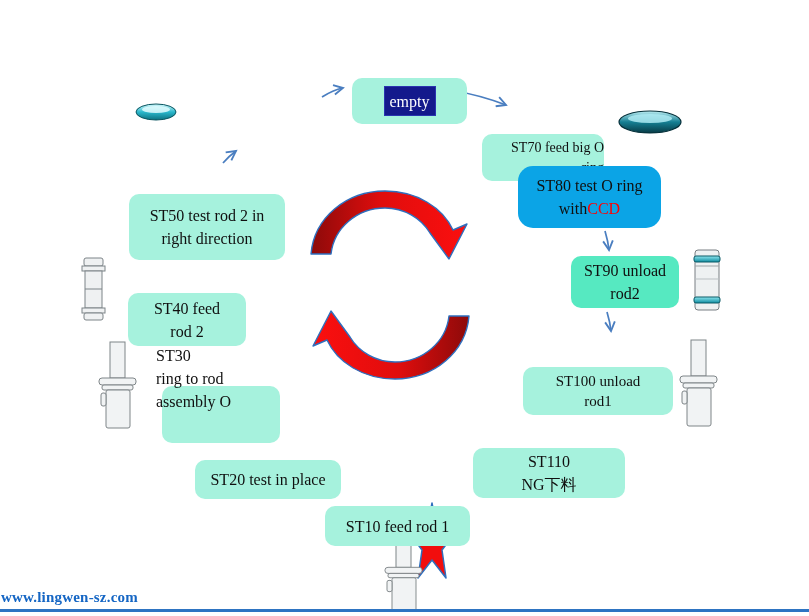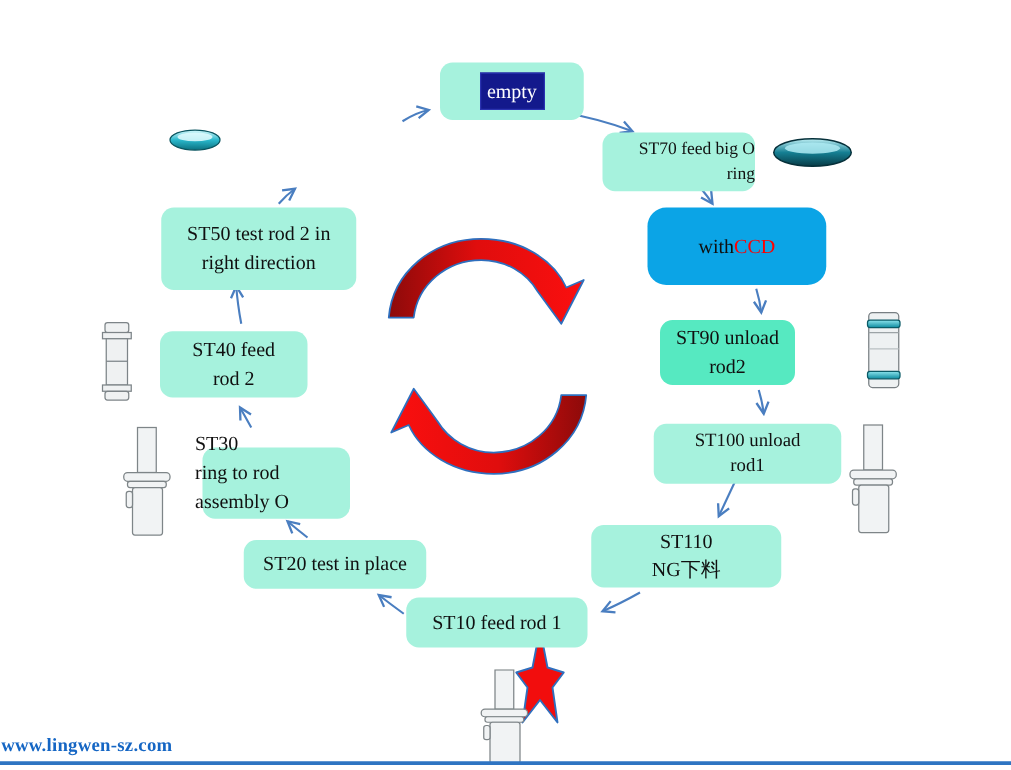--- a/index.html
+++ b/index.html
@@ -5,21 +5,21 @@
   html,body{margin:0;padding:0;background:#fff;}
   .canvas{
     position:relative;width:809px;height:616px;overflow:hidden;background:#ffffff;
     font-family:"Liberation Serif","DejaVu Serif",serif;color:#101010;
   }
   .layer{position:absolute;left:0;top:0;pointer-events:none;}
   .box{
     position:absolute;display:flex;flex-direction:column;justify-content:center;align-items:center;
     text-align:center;font-size:16px;line-height:23px;border-radius:10px;
   }
-  .light{background:var(--box-light);}
+  .light{background:var(--box-light);margin-top:28px;}
   .medium{background:var(--box-medium);}
   .blue{background:var(--box-blue);border-radius:15px;}
   .small-text{font-size:14px;line-height:20px;align-items:flex-end;}
   .tight{font-size:15px;line-height:20px;}
   .empty-inner{
     display:flex;justify-content:center;align-items:center;
     width:50px;height:28px;background:var(--empty-label-bg);
     color:#ffffff;font-size:16px;border:1px solid #2a33b0;
   }
   .ccd{color:var(--highlight-red);margin-left:0;}
@@ -153,26 +153,27 @@
     </div>
   </div>
 
 
   <div class="box light small-text" style="left:482px;top:106px;width:122px;height:47px">
     <div>ST70 feed big O</div>
     <div>ring</div>
   </div>
 
   <div class="box blue" style="left:518px;top:166px;width:143px;height:62px">
+    <div>ST80 test O ring</div>
     <div>
       <span>with</span><span class="ccd">CCD</span>
     </div>
   </div>
 
-  <div class="box medium" style="left:528px;top:256px;width:108px;height:52px">
+  <div class="box medium" style="left:571px;top:256px;width:108px;height:52px">
     <div>ST90 unload</div>
     <div>rod2</div>
   </div>
 
   <div class="box light tight" style="left:523px;top:339px;width:150px;height:48px">
     <div>ST100 unload</div>
     <div>rod1</div>
   </div>
 
   <div class="box light" style="left:473px;top:420px;width:152px;height:50px">

